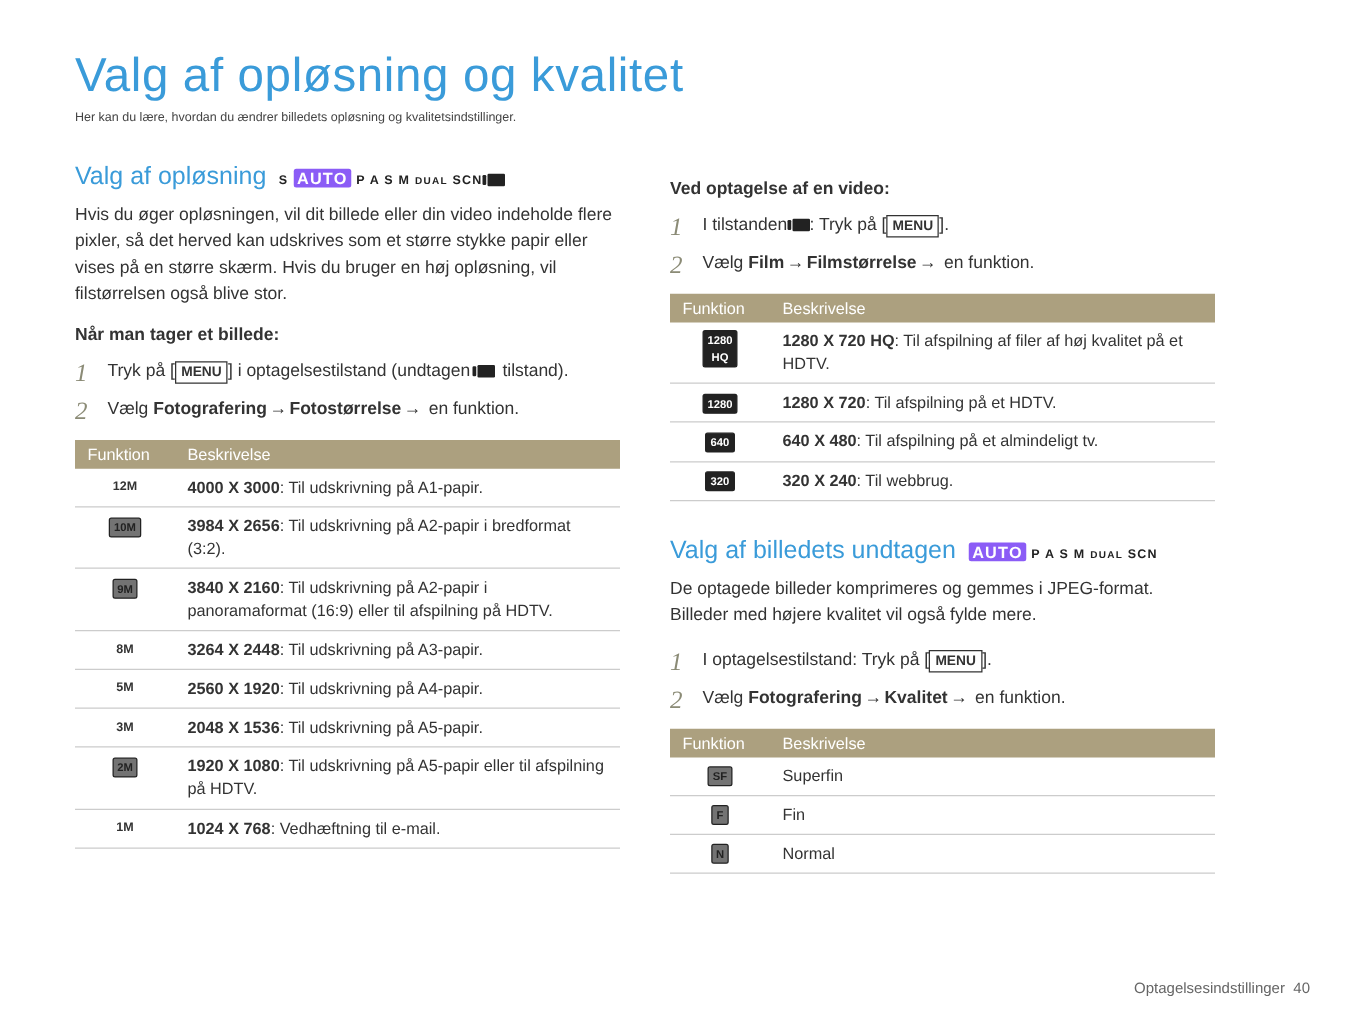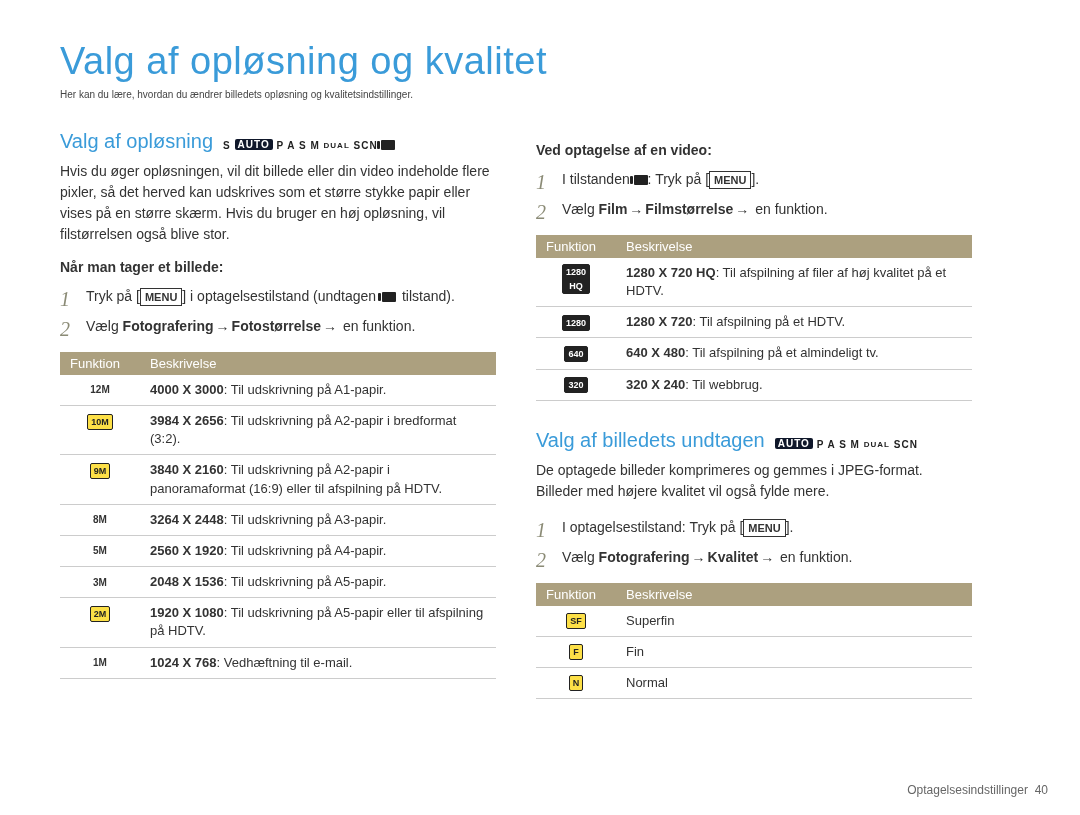--- a/index.html
+++ b/index.html
@@ -45,21 +45,21 @@
     align-items:baseline;
     gap:10px;
   }
   .mode-strip{
     font-size:10px;
     font-weight:bold;
     color:#222;
     letter-spacing:1px;
   }
   .mode-strip .boxed{
-    background:#0f172a;color:#fff;padding:0 3px;border-radius:2px;font-size:10px;
+    background:#8b5cf6;color:#fff;padding:0 3px;border-radius:2px;font-size:13px;
   }
   .para{
     line-height:1.5;
     margin-bottom:14px;
   }
   .sub-heading{
     font-weight:bold;
     margin:12px 0 10px 0;
   }
   ol.steps{
@@ -97,21 +97,21 @@
   }
   .icon-box{
     display:inline-block;
     border:1px solid #222;
     border-radius:2px;
     font-size:9px;
     padding:0 3px;
     font-weight:bold;
     line-height:14px;
     vertical-align:middle;
-    background:#fde047;
+    background:#737373;
     color:#222;
   }
   .icon-filled{
     background:#222;color:#fff;border-radius:2px;
   }
   .icon-text{
     display:inline-block;
     font-weight:bold;
     font-size:10px;
     vertical-align:middle;

